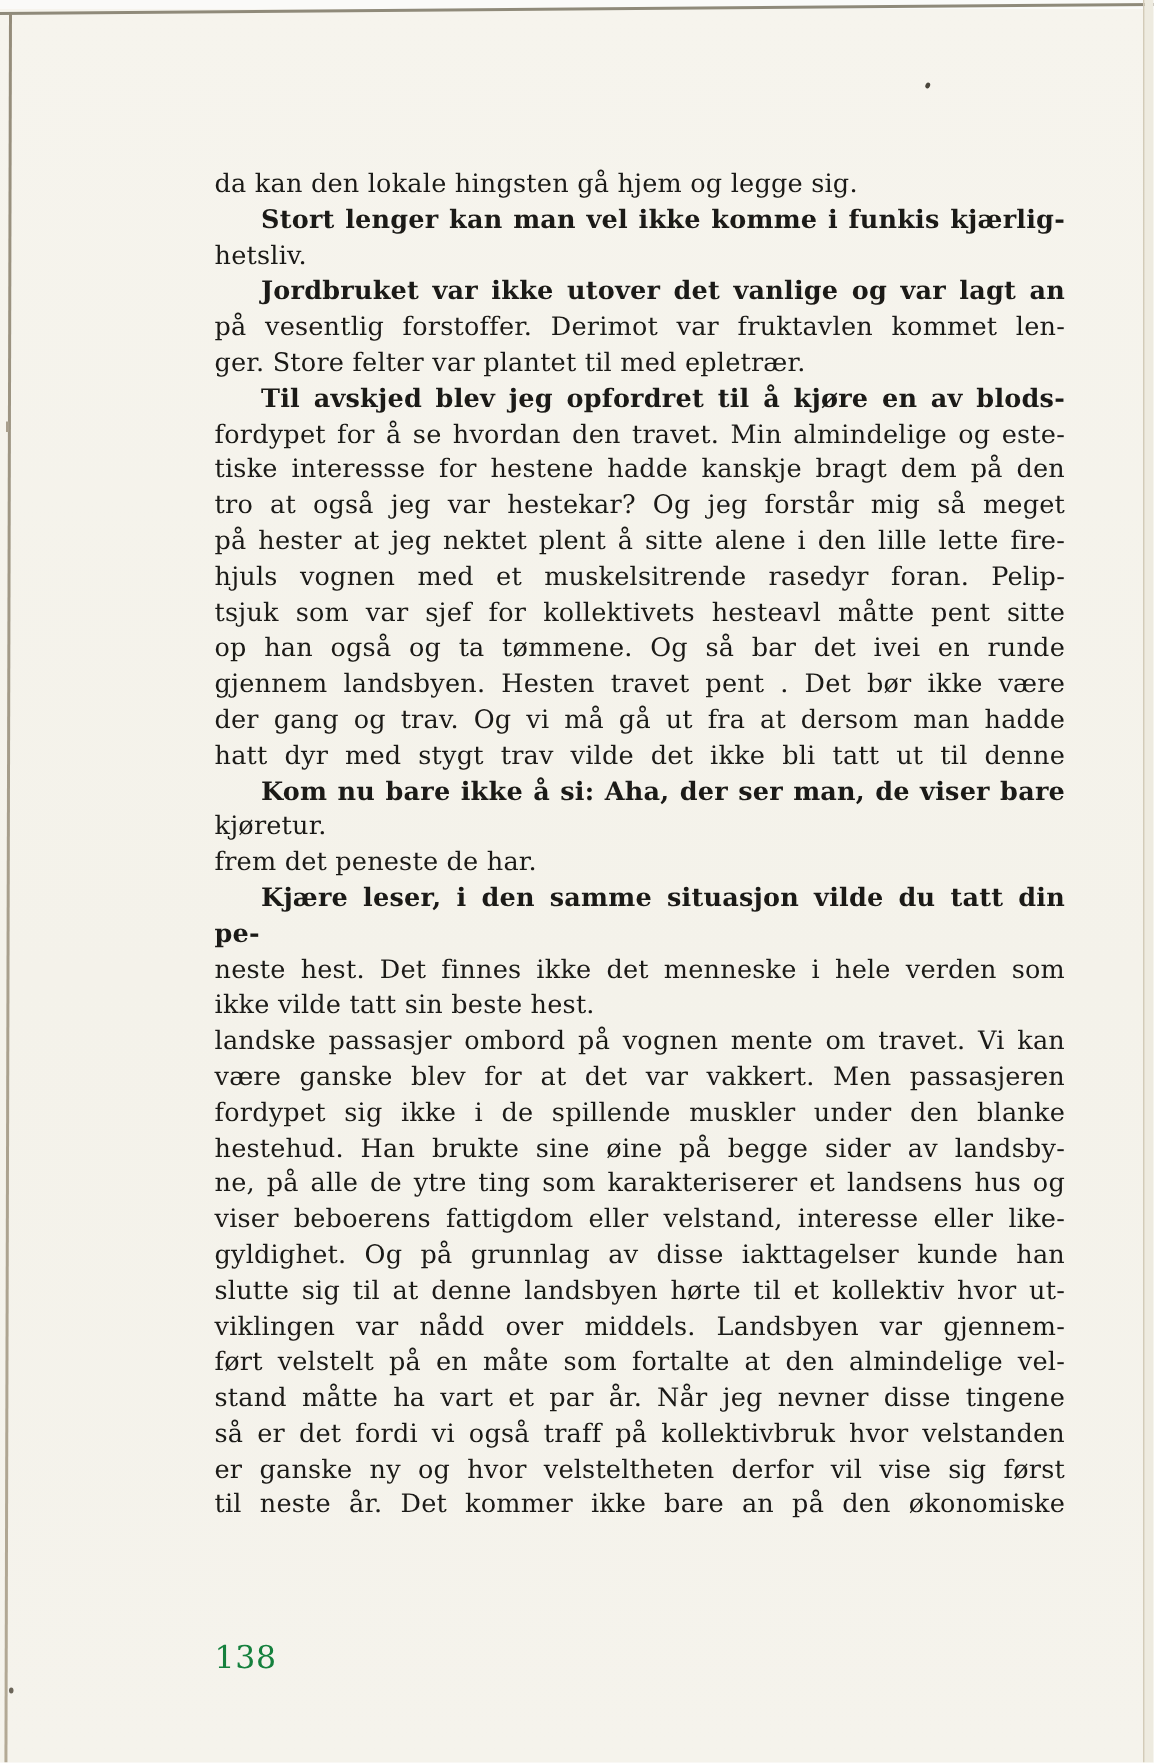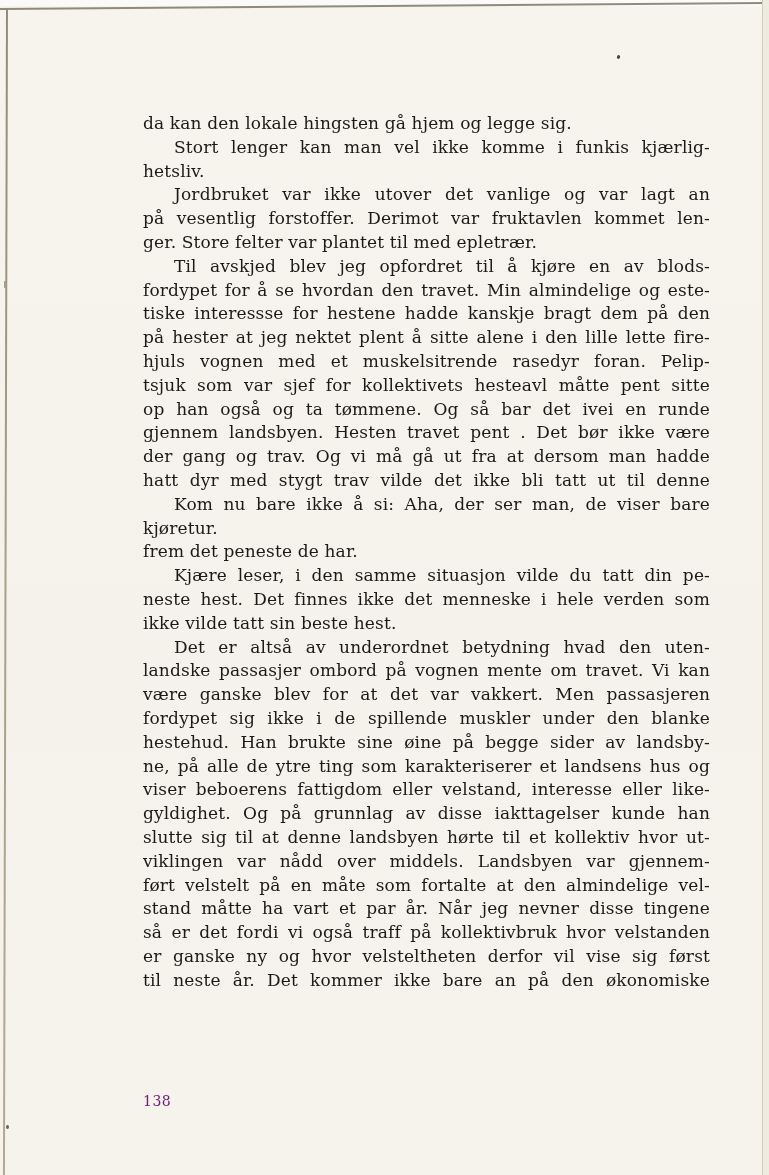--- a/index.html
+++ b/index.html
@@ -66,27 +66,27 @@
     line-height: 23.8px;
     color: #1b1a17;
     letter-spacing: 0.15px;
   }
   .line {
     text-align: justify;
     text-align-last: justify;
     min-height: 23.8px;
   }
   .line.last { text-align: left; text-align-last: left; }
-  .line.indent { text-indent: 31px; }
+  .line.indent { text-indent: 31px; font-weight: bold; }
   .page-number {
     position: absolute;
     left: 143px;
     top: 1093px;
-    font-size: 14px;
-    color: #701a75;
+    font-size: 21px;
+    color: #15803d;
     letter-spacing: 0.5px;
   }
   
   .speck-a {
     position: absolute;
     left: 617px; top: 55px;
     width: 3px; height: 4px;
     background: #4a463c;
     border-radius: 50%;
     transform: rotate(25deg);
@@ -122,34 +122,34 @@
   <div class="textblock" id="textblock">
       <div class="line last">da kan den lokale hingsten gå hjem og legge sig.</div>
       <div class="line indent">Stort lenger kan man vel ikke komme i funkis kjærlig-</div>
       <div class="line last">hetsliv.</div>
       <div class="line indent">Jordbruket var ikke utover det vanlige og var lagt an</div>
       <div class="line">på vesentlig forstoffer. Derimot var fruktavlen kommet len-</div>
       <div class="line last">ger. Store felter var plantet til med epletrær.</div>
       <div class="line indent">Til avskjed blev jeg opfordret til å kjøre en av blods-</div>
       <div class="line">fordypet for å se hvordan den travet. Min almindelige og este-</div>
       <div class="line">tiske interessse for hestene hadde kanskje bragt dem på den</div>
+      <div class="line">tro at også jeg var hestekar? Og jeg forstår mig så meget</div>
       <div class="line">på hester at jeg nektet plent å sitte alene i den lille lette fire-</div>
       <div class="line">hjuls vognen med et muskelsitrende rasedyr foran. Pelip-</div>
       <div class="line">tsjuk som var sjef for kollektivets hesteavl måtte pent sitte</div>
       <div class="line">op han også og ta tømmene. Og så bar det ivei en runde</div>
       <div class="line">gjennem landsbyen. Hesten travet pent . Det bør ikke være</div>
       <div class="line">der gang og trav. Og vi må gå ut fra at dersom man hadde</div>
       <div class="line">hatt dyr med stygt trav vilde det ikke bli tatt ut til denne</div>
       <div class="line indent">Kom nu bare ikke å si: Aha, der ser man, de viser bare</div>
       <div class="line last">kjøretur.</div>
       <div class="line last">frem det peneste de har.</div>
       <div class="line indent">Kjære leser, i den samme situasjon vilde du tatt din pe-</div>
       <div class="line">neste hest. Det finnes ikke det menneske i hele verden som</div>
       <div class="line last">ikke vilde tatt sin beste hest.</div>
-      <div class="line indent">Det er altså av underordnet betydning hvad den uten-</div>
       <div class="line">landske passasjer ombord på vognen mente om travet. Vi kan</div>
       <div class="line">være ganske blev for at det var vakkert. Men passasjeren</div>
       <div class="line">fordypet sig ikke i de spillende muskler under den blanke</div>
       <div class="line">hestehud. Han brukte sine øine på begge sider av landsby-</div>
       <div class="line">ne, på alle de ytre ting som karakteriserer et landsens hus og</div>
       <div class="line">viser beboerens fattigdom eller velstand, interesse eller like-</div>
       <div class="line">gyldighet. Og på grunnlag av disse iakttagelser kunde han</div>
       <div class="line">slutte sig til at denne landsbyen hørte til et kollektiv hvor ut-</div>
       <div class="line">viklingen var nådd over middels. Landsbyen var gjennem-</div>
       <div class="line">ført velstelt på en måte som fortalte at den almindelige vel-</div>

